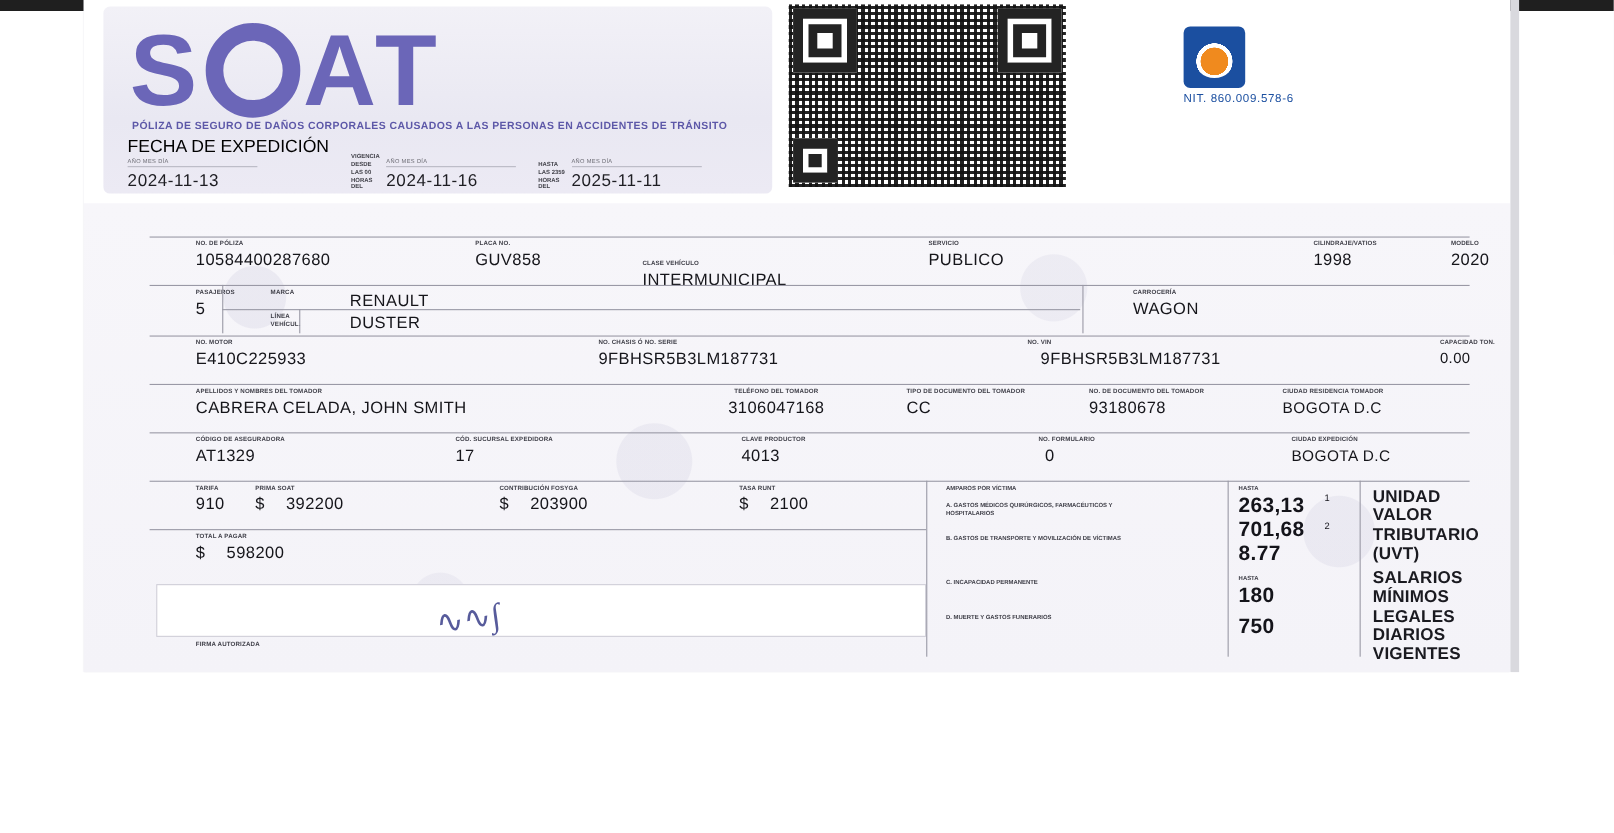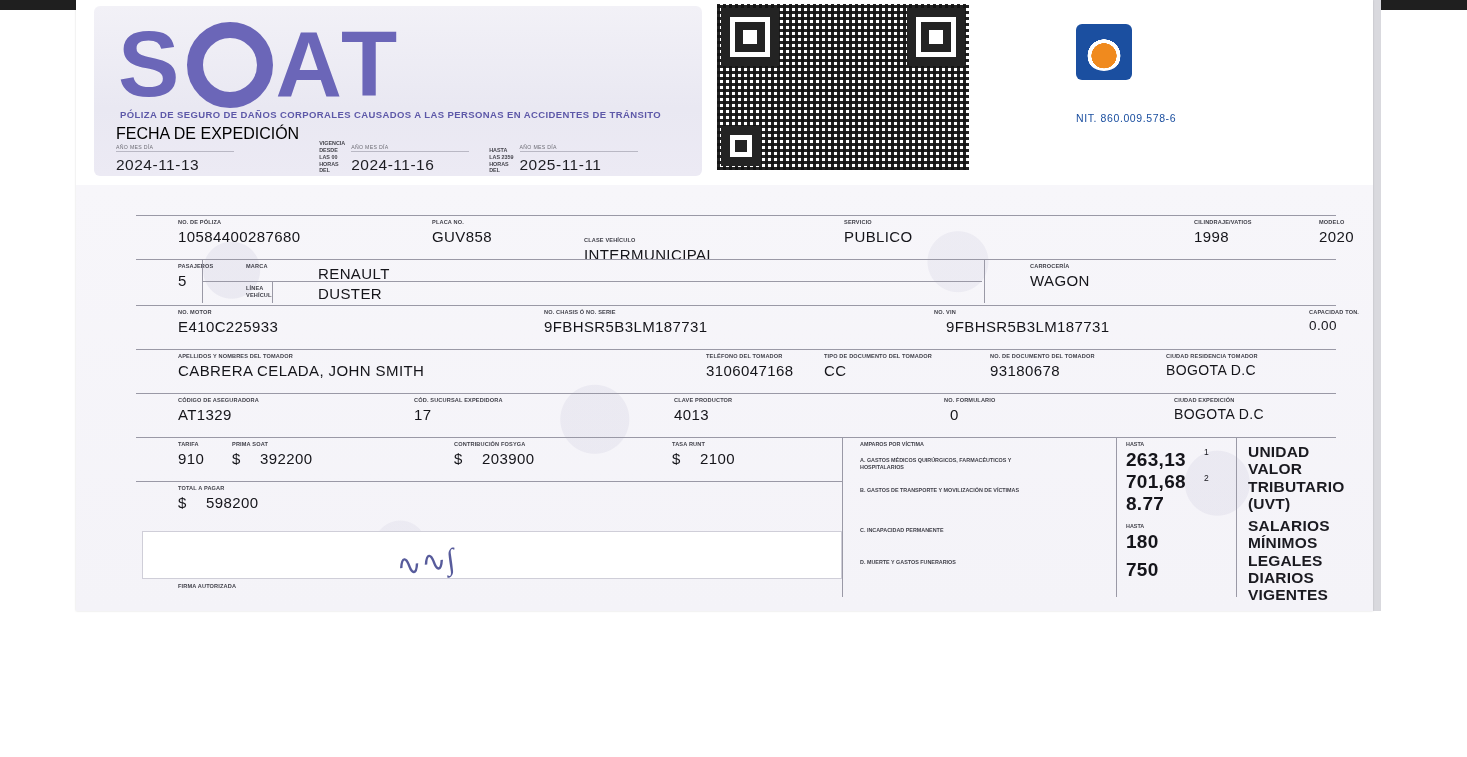--- a/index.html
+++ b/index.html
@@ -118,21 +118,21 @@
     background: radial-gradient(circle at 50% 60%, #f08a1e 0 42%, #ffffff 43% 55%, #1b4fa0 56% 100%);
     border-radius: 50%;
   }
   .insurer-name {
     position: absolute; left: 66px; top: 4px;
     font-size: 19px; font-weight: bold; color: #1b4fa0; line-height: 1.05;
     letter-spacing: .3px;
   }
   .insurer-nit {
     position: absolute; left: 0px; top: 66px; font-size: 10.5px;
-    color: #1b4fa0; letter-spacing: .6px; margin-top: 28px;
+    color: #1b4fa0; letter-spacing: .6px;
   }
 
   
   .body-area {
     position: absolute; left: 0; top: 185px; width: 1297px; height: 426px;
     background:
       radial-gradient(circle at 12% 20%, rgba(180,178,205,.18) 0 28px, transparent 29px),
       radial-gradient(circle at 40% 55%, rgba(180,178,205,.16) 0 34px, transparent 35px),
       radial-gradient(circle at 68% 18%, rgba(180,178,205,.15) 0 30px, transparent 31px),
       radial-gradient(circle at 88% 70%, rgba(180,178,205,.16) 0 32px, transparent 33px),
@@ -318,21 +318,21 @@
     <div class="fld" style="left:1195px; top:124px;">
       <div class="lbl">CAPACIDAD TON.</div>
       <div class="val" style="font-size:13.5px">0.00</div>
     </div>
 
     <div class="hr" style="left:60px; top:164px; width:1200px;"></div>
     <div class="fld" style="left:64px; top:168px;">
       <div class="lbl">APELLIDOS Y NOMBRES DEL TOMADOR</div>
       <div class="val">CABRERA CELADA, JOHN SMITH</div>
     </div>
-    <div class="fld" style="left:592px; top:168px;">
+    <div class="fld" style="left:548px; top:168px;text-align:center;">
       <div class="lbl">TELÉFONO DEL TOMADOR</div>
       <div class="val">3106047168</div>
     </div>
     <div class="fld" style="left:710px; top:168px;">
       <div class="lbl">TIPO DE DOCUMENTO DEL TOMADOR</div>
       <div class="val">CC</div>
     </div>
     <div class="fld" style="left:876px; top:168px;">
       <div class="lbl">No. DE DOCUMENTO DEL TOMADOR</div>
       <div class="val">93180678</div>

